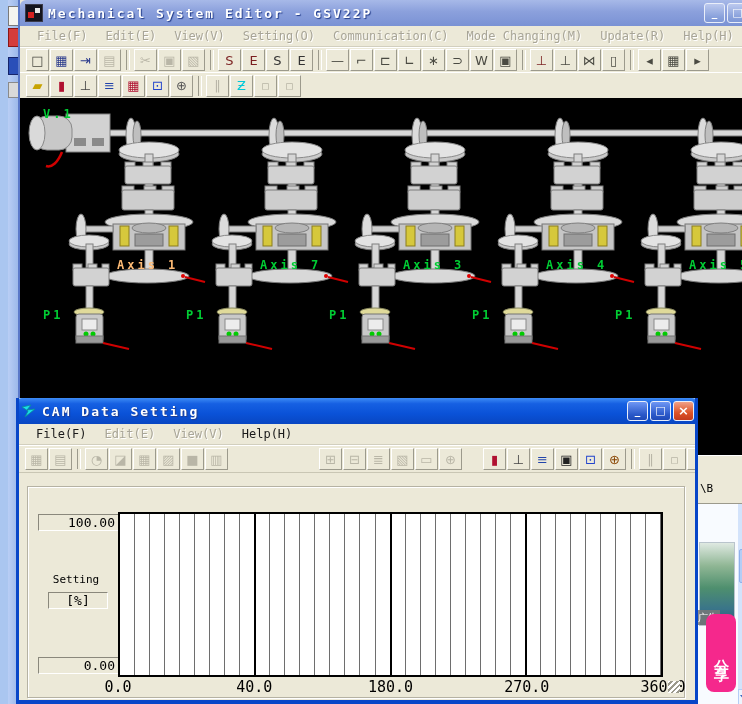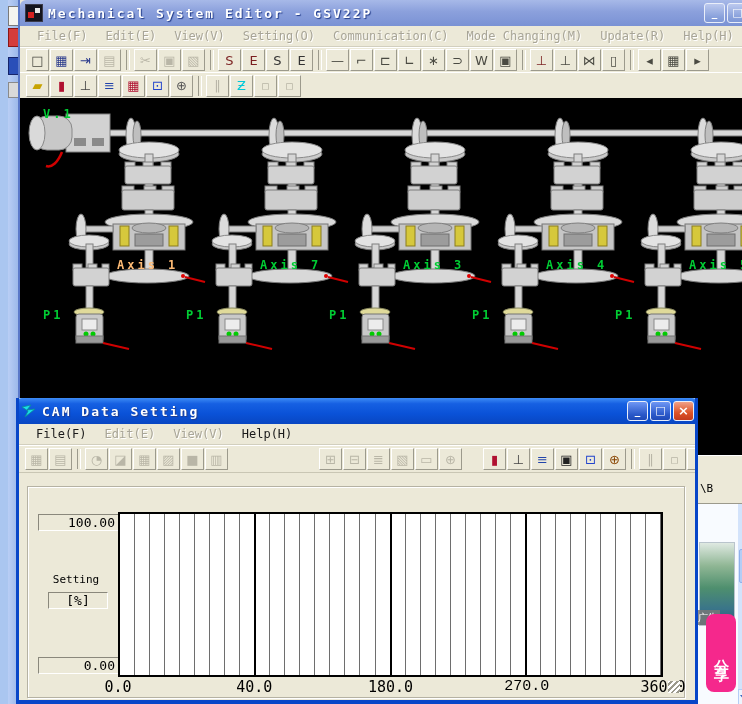--- a/index.html
+++ b/index.html
@@ -478,21 +478,21 @@
         <div class="val-box ymin">0.00</div>
         <div class="plot">
           <div class="major m1"></div>
           <div class="major m2"></div>
           <div class="major m3"></div>
         </div>
         <div class="x-axis">
             <span class="x-tick" style="left: 0%;">0.0</span>
             <span class="x-tick" style="left: 25%;">40.0</span>
             <span class="x-tick" style="left: 50%;">180.0</span>
-            <span class="x-tick" style="left: 75%; font-family: Liberation Mono, monospace;">270.0</span>
+            <span class="x-tick" style="left: 75%;">270.0</span>
             <span class="x-tick" style="left: 100%;">360.0</span>
           </div>
         <div class="grip"></div>
       </div>
     </div>
   </div>
 
 </div>
 
 </body></html>

